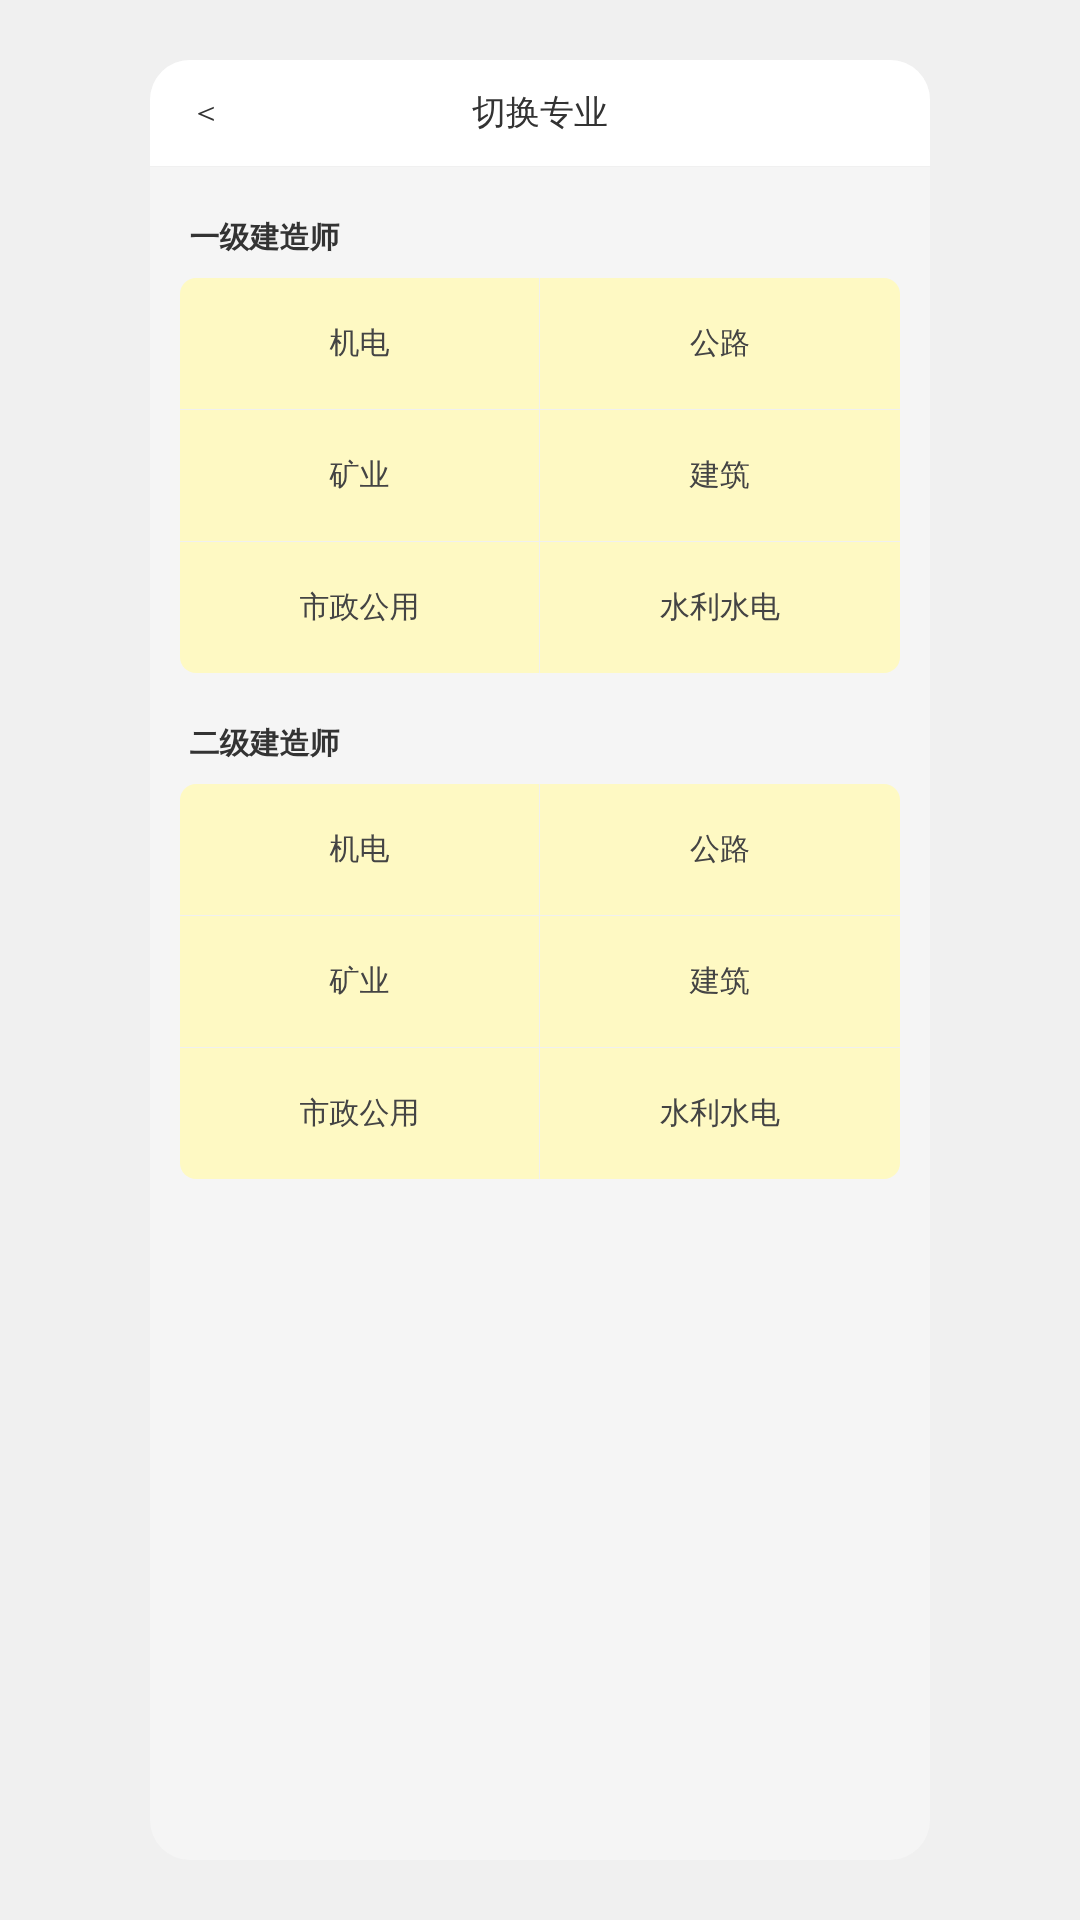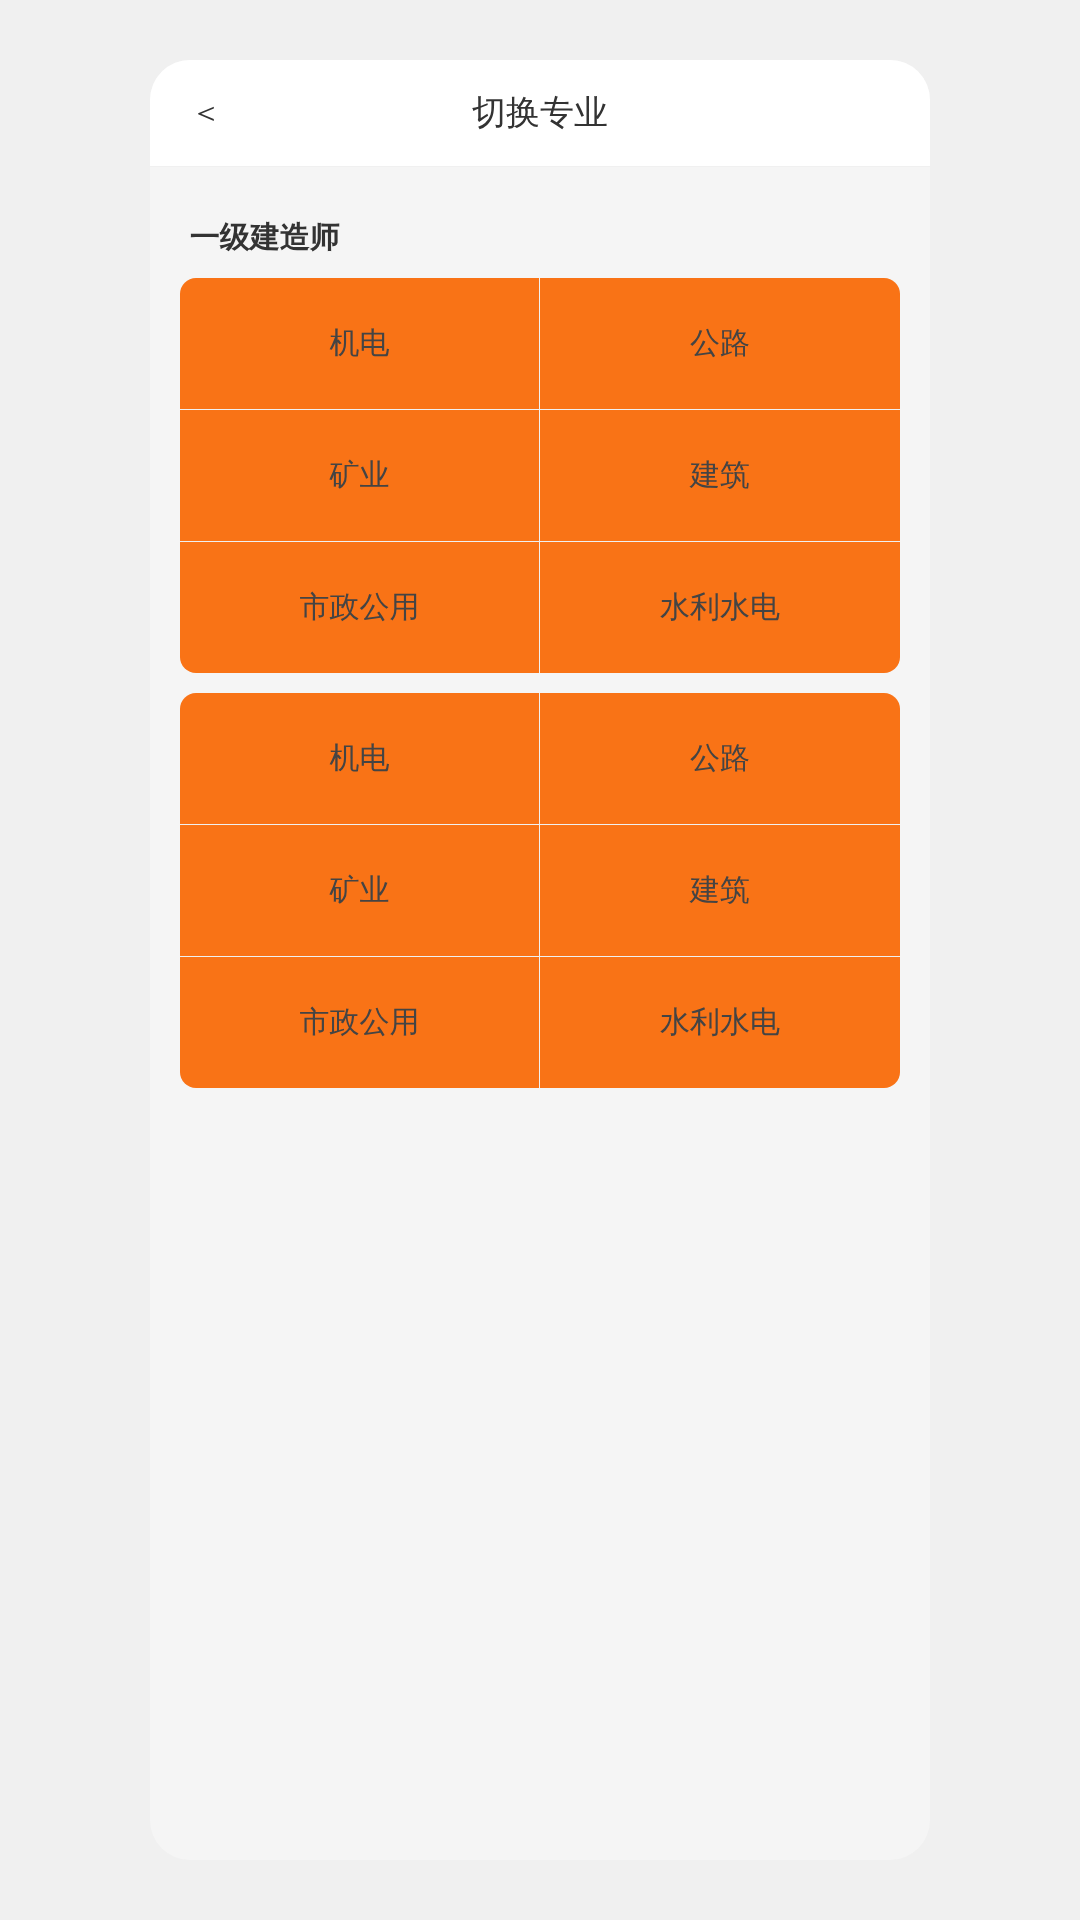--- a/index.html
+++ b/index.html
@@ -71,21 +71,21 @@
     }
 
     .section-title {
       font-size: 30px;
       font-weight: 600;
       color: #333;
       padding: 30px 10px 20px 10px;
     }
 
     .card {
-      background-color: #f97316;
+      background-color: #fef9c3;
       border-radius: 16px;
       overflow: hidden;
     }
 
     .grid-row {
       display: grid;
       grid-template-columns: 1fr 1fr;
       border-bottom: 1px solid #f0f0f0;
     }
 
@@ -133,20 +133,21 @@
               <div class="grid-item">矿业</div>
               <div class="grid-item">建筑</div>
             </div>
             <div class="grid-row">
               <div class="grid-item">市政公用</div>
               <div class="grid-item">水利水电</div>
             </div>
           </div>
         </div>
         <div class="section">
+          <div class="section-title">二级建造师</div>
           <div class="card">
             <div class="grid-row">
               <div class="grid-item">机电</div>
               <div class="grid-item">公路</div>
             </div>
             <div class="grid-row">
               <div class="grid-item">矿业</div>
               <div class="grid-item">建筑</div>
             </div>
             <div class="grid-row">

